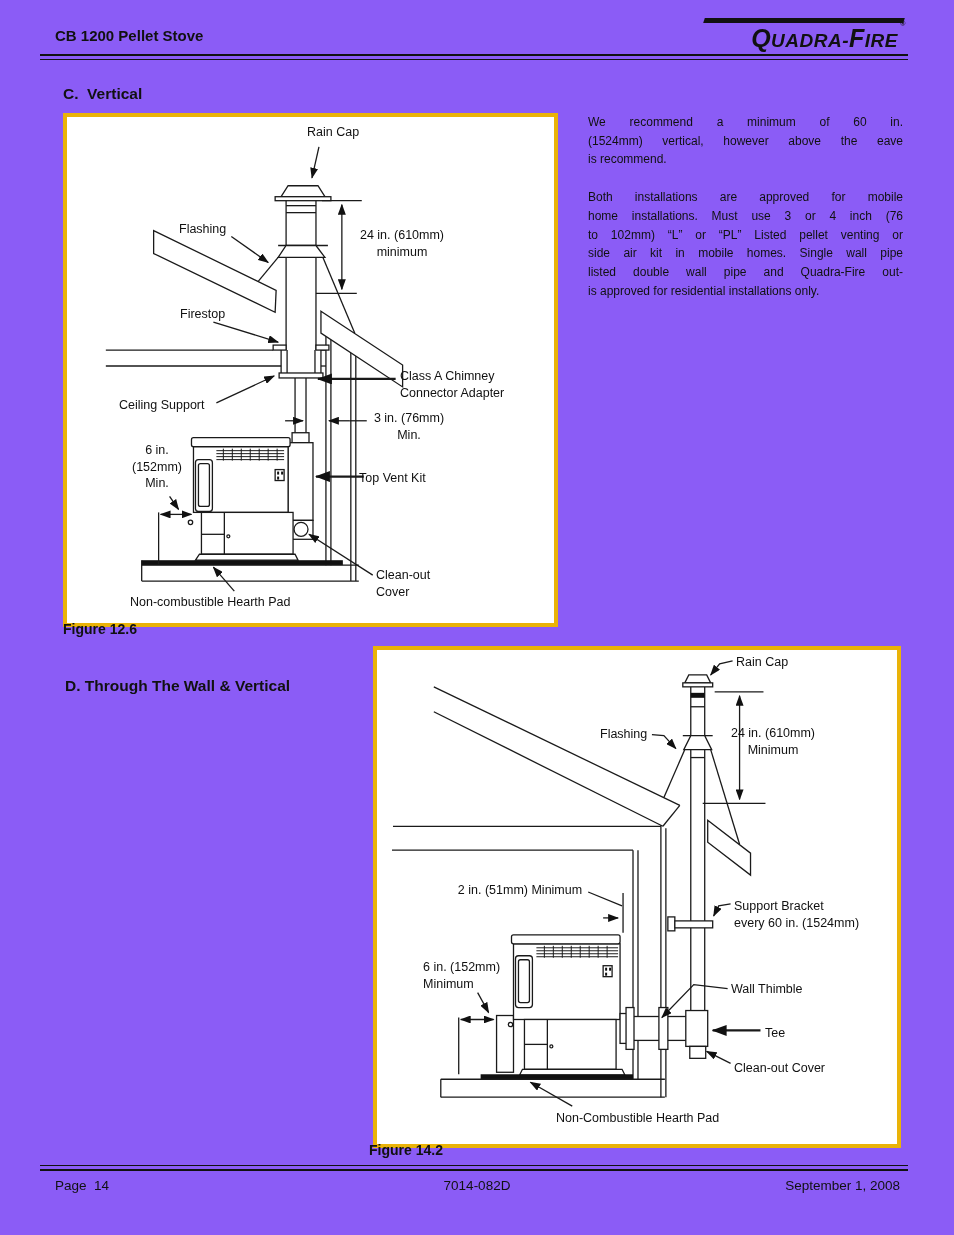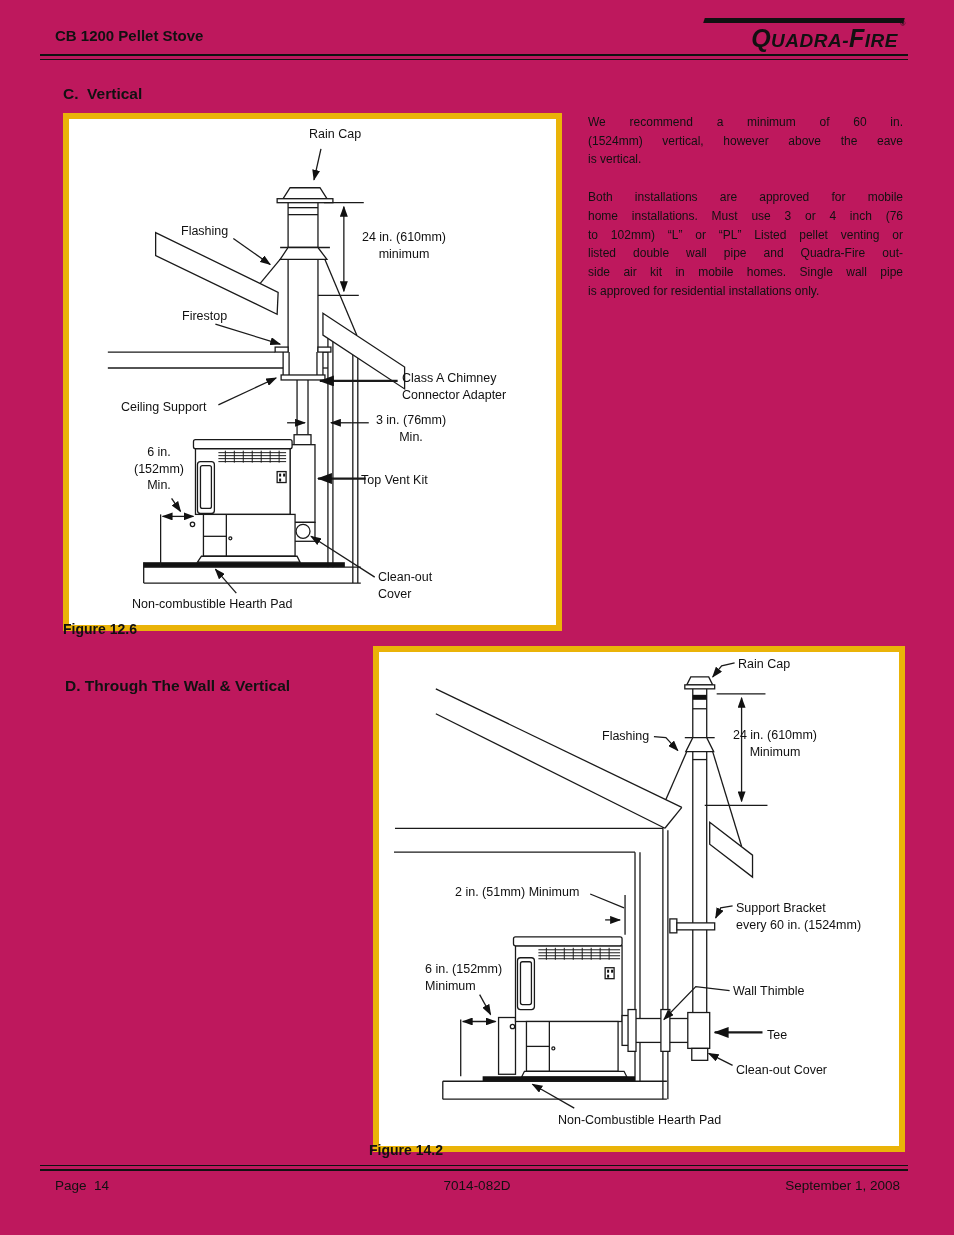--- a/index.html
+++ b/index.html
@@ -1,32 +1,32 @@
 <!DOCTYPE html>
 <html><head>
 <meta charset="utf-8">
 <style>
   html,body{margin:0;padding:0;background:#e8e8e8;}
-  #page{position:relative;width:954px;height:1235px;background:#be185d;margin:0 auto;
+  #page{position:relative;width:954px;height:1235px;background:#8b5cf6;margin:0 auto;
         font-family:"Liberation Sans","DejaVu Sans",sans-serif;color:#111;overflow:hidden;}
   .rule{position:absolute;height:0;border-top:2px solid #111;}
   .rule.thin{border-top-width:1.5px;}
   .h-title{position:absolute;left:55px;top:27px;font-size:15px;font-weight:bold;}
   .logo{position:absolute;right:50px;top:18px;width:200px;text-align:right;}
   .logo-bar{height:5px;background:#111;transform:skewX(-18deg);margin-bottom:1px;}
   .logo-text{font-style:italic;font-weight:700;font-size:19px;letter-spacing:.5px;white-space:nowrap;position:relative;padding-right:6px;}
   .logo-text .big{font-size:25px;}
   .logo-text .reg{position:absolute;top:-4px;right:-2px;font-size:7px;font-style:normal;}
   .sec-head{position:absolute;font-size:15.5px;font-weight:bold;white-space:pre;}
   .fig-caption{position:absolute;font-size:14px;font-weight:bold;}
-  .figbox{position:absolute;border:6px solid #eab308;background:#fff;}
+  .figbox{position:absolute;border:4px solid #eab308;background:#fff;}
   .figbox svg{position:absolute;left:0;top:0;}
   .lbl{position:absolute;font-size:12.5px;line-height:16.5px;color:#111;white-space:nowrap;}
   .lbl.ctr{text-align:center;}
-  .lbl.rgt{text-align:left;}
+  .lbl.rgt{text-align:center;}
   .col{position:absolute;left:588px;top:113px;width:315px;font-size:12px;line-height:18.7px;}
   .para{margin:0 0 19px 0;}
   .para div.jl{text-align:justify;text-align-last:justify;}
   .footer-text{position:absolute;font-size:13.5px;}
 </style>
 </head>
 <body>
 
 <div id="page">
 
@@ -184,28 +184,28 @@
       <div>Cover</div>
     </div>
     <div class="lbl" style="left:63px;top:477px">Non-combustible Hearth Pad</div>
   </div>
   <div class="fig-caption" style="left:63px;top:621px">Figure 12.6</div>
 
   <div class="col">
     <div class="para">
         <div class="jl">We recommend a minimum of 60 in.</div>
         <div class="jl">(1524mm) vertical, however above the eave</div>
-        <div>is vertical.</div>
+        <div>is recommend.</div>
       </div>
     <div class="para">
         <div class="jl">Both installations are approved for mobile</div>
         <div class="jl">home installations.  Must use 3 or 4 inch (76</div>
         <div class="jl">to 102mm) “L” or “PL” Listed pellet venting or</div>
+        <div class="jl">side air kit in mobile homes.  Single wall pipe</div>
         <div class="jl">listed double wall pipe and Quadra-Fire out-</div>
-        <div class="jl">side air kit in mobile homes.  Single wall pipe</div>
         <div>is approved for residential installations only.</div>
       </div>
   </div>
 
   <div class="sec-head" style="left:65px;top:677px">D. Through The Wall &amp; Vertical</div>
 
   <div class="figbox" style="left:373px;top:646px;width:520px;height:494px">
     <svg width="516" height="490" viewBox="0 0 518 492">
       <defs>
         <marker id="m2e" markerUnits="userSpaceOnUse" markerWidth="11" markerHeight="8" refX="10" refY="4" orient="auto">

